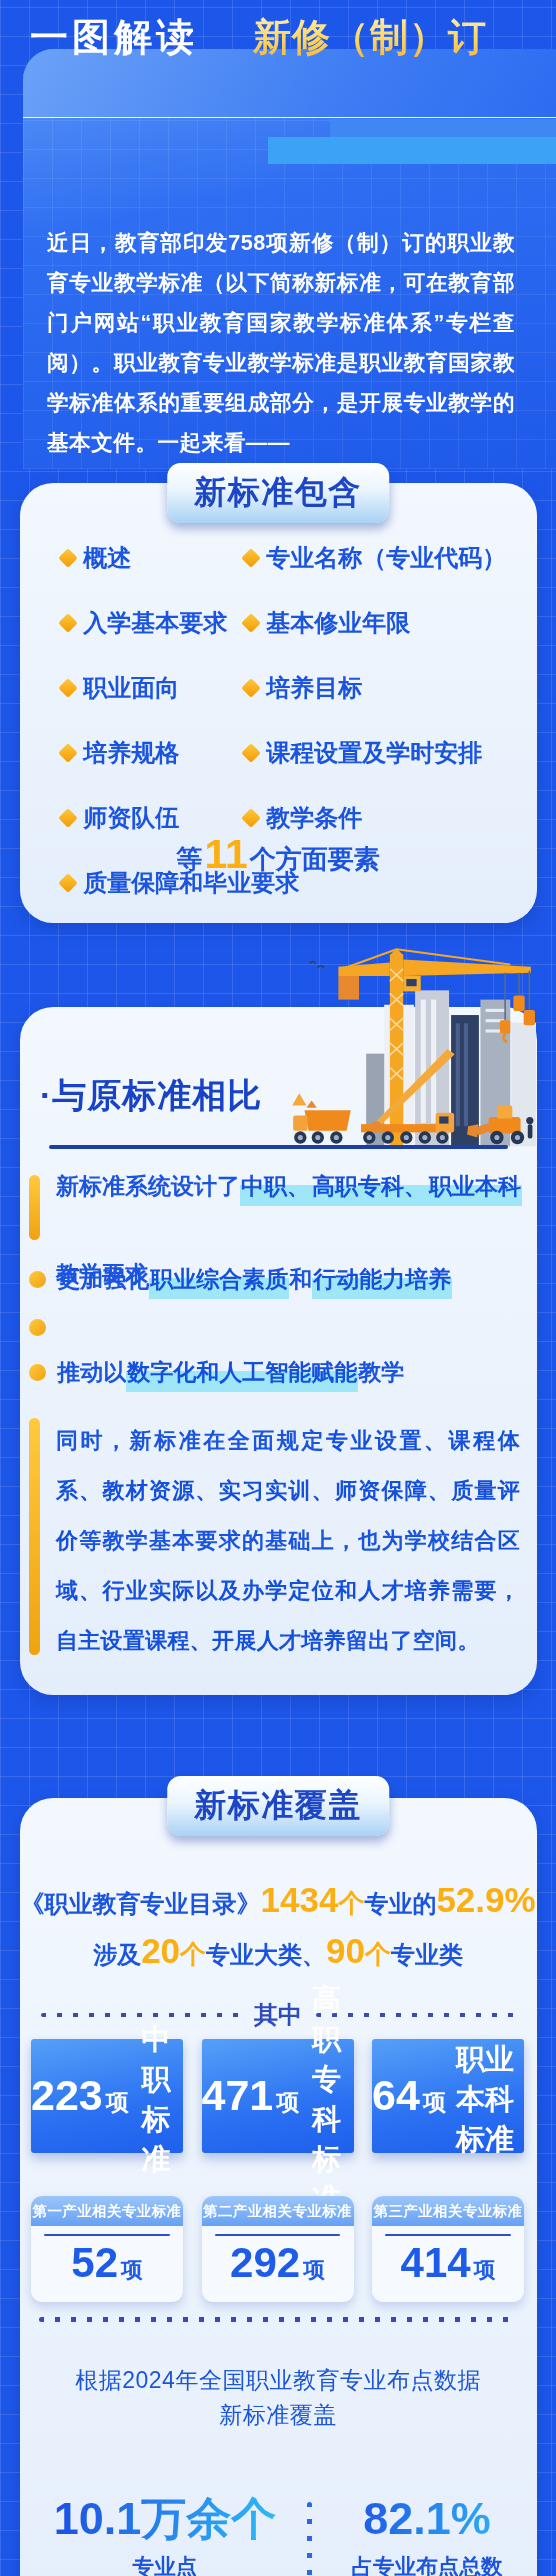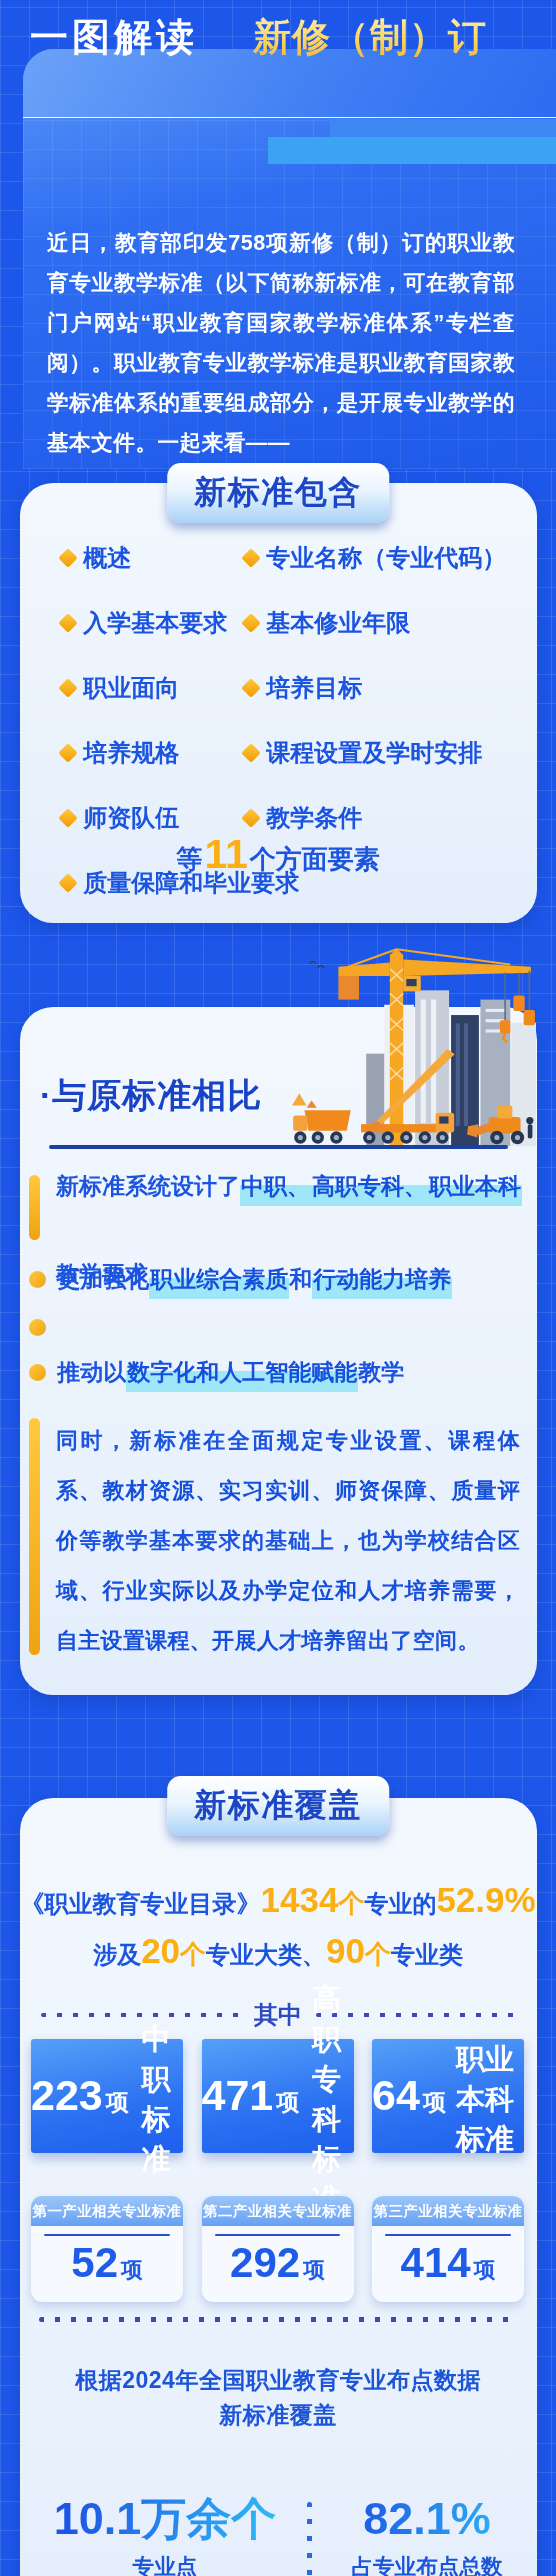--- a/index.html
+++ b/index.html
@@ -91,21 +91,21 @@
   .lvl .lab{font-size:29px;font-weight:700;margin-top:7.2px;}
   .ind{width:152px;height:106px;border-radius:11.3px;background:#F6FAFF;overflow:hidden;
     box-shadow:0 4.1px 9.3px rgba(40,80,180,.20);}
   .ind .hd{height:30px;display:flex;align-items:center;justify-content:center;
     background:linear-gradient(180deg,#9CC6F9,#66A0F4);color:#fff;font-size:14.4px;font-weight:800;letter-spacing:0.5px;}
   .ind .dv{margin:8.2px 13.4px 0;height:2.1px;background:#2B50C8;border-radius:1px;}
   .ind .num{font-size:42px;font-weight:900;color:#1D5BE8;line-height:1;}
   .ind .unit{font-size:21.6px;font-weight:800;color:#1D5BE8;}
   .dots-full{left:39px;top:2317px;width:479px;height:4.6px;border-radius:2.6px;z-index:2;
     background:repeating-linear-gradient(90deg,#3A49B8 0 4.6px,transparent 4.6px 16px);}
-  .note{left:19.6px;width:517px;text-align:center;font-size:23px;font-weight:700;color:#1D55D8;z-index:2;letter-spacing:0.5px;}
+  .note{left:19.6px;width:517px;text-align:center;font-size:23px;font-weight:400;color:#1D55D8;z-index:2;letter-spacing:0.5px;}
   .stat{z-index:2;text-align:center;}
   .stat .v{font-size:45px;font-weight:900;line-height:1.05;white-space:nowrap;
     background:linear-gradient(100deg,#1E55E4 15%,#2FB9F5 90%);
     -webkit-background-clip:text;background-clip:text;color:transparent;}
   .stat .l{margin-top:9.3px;font-size:21.6px;font-weight:700;color:#1D55D8;}
   .vdots{left:307px;top:2502px;width:4.6px;height:77px;border-radius:2.6px;z-index:2;
     background:repeating-linear-gradient(180deg,#2E66E8 0 4.6px,transparent 4.6px 17px);}
 </style>
 </head>
 <body>

